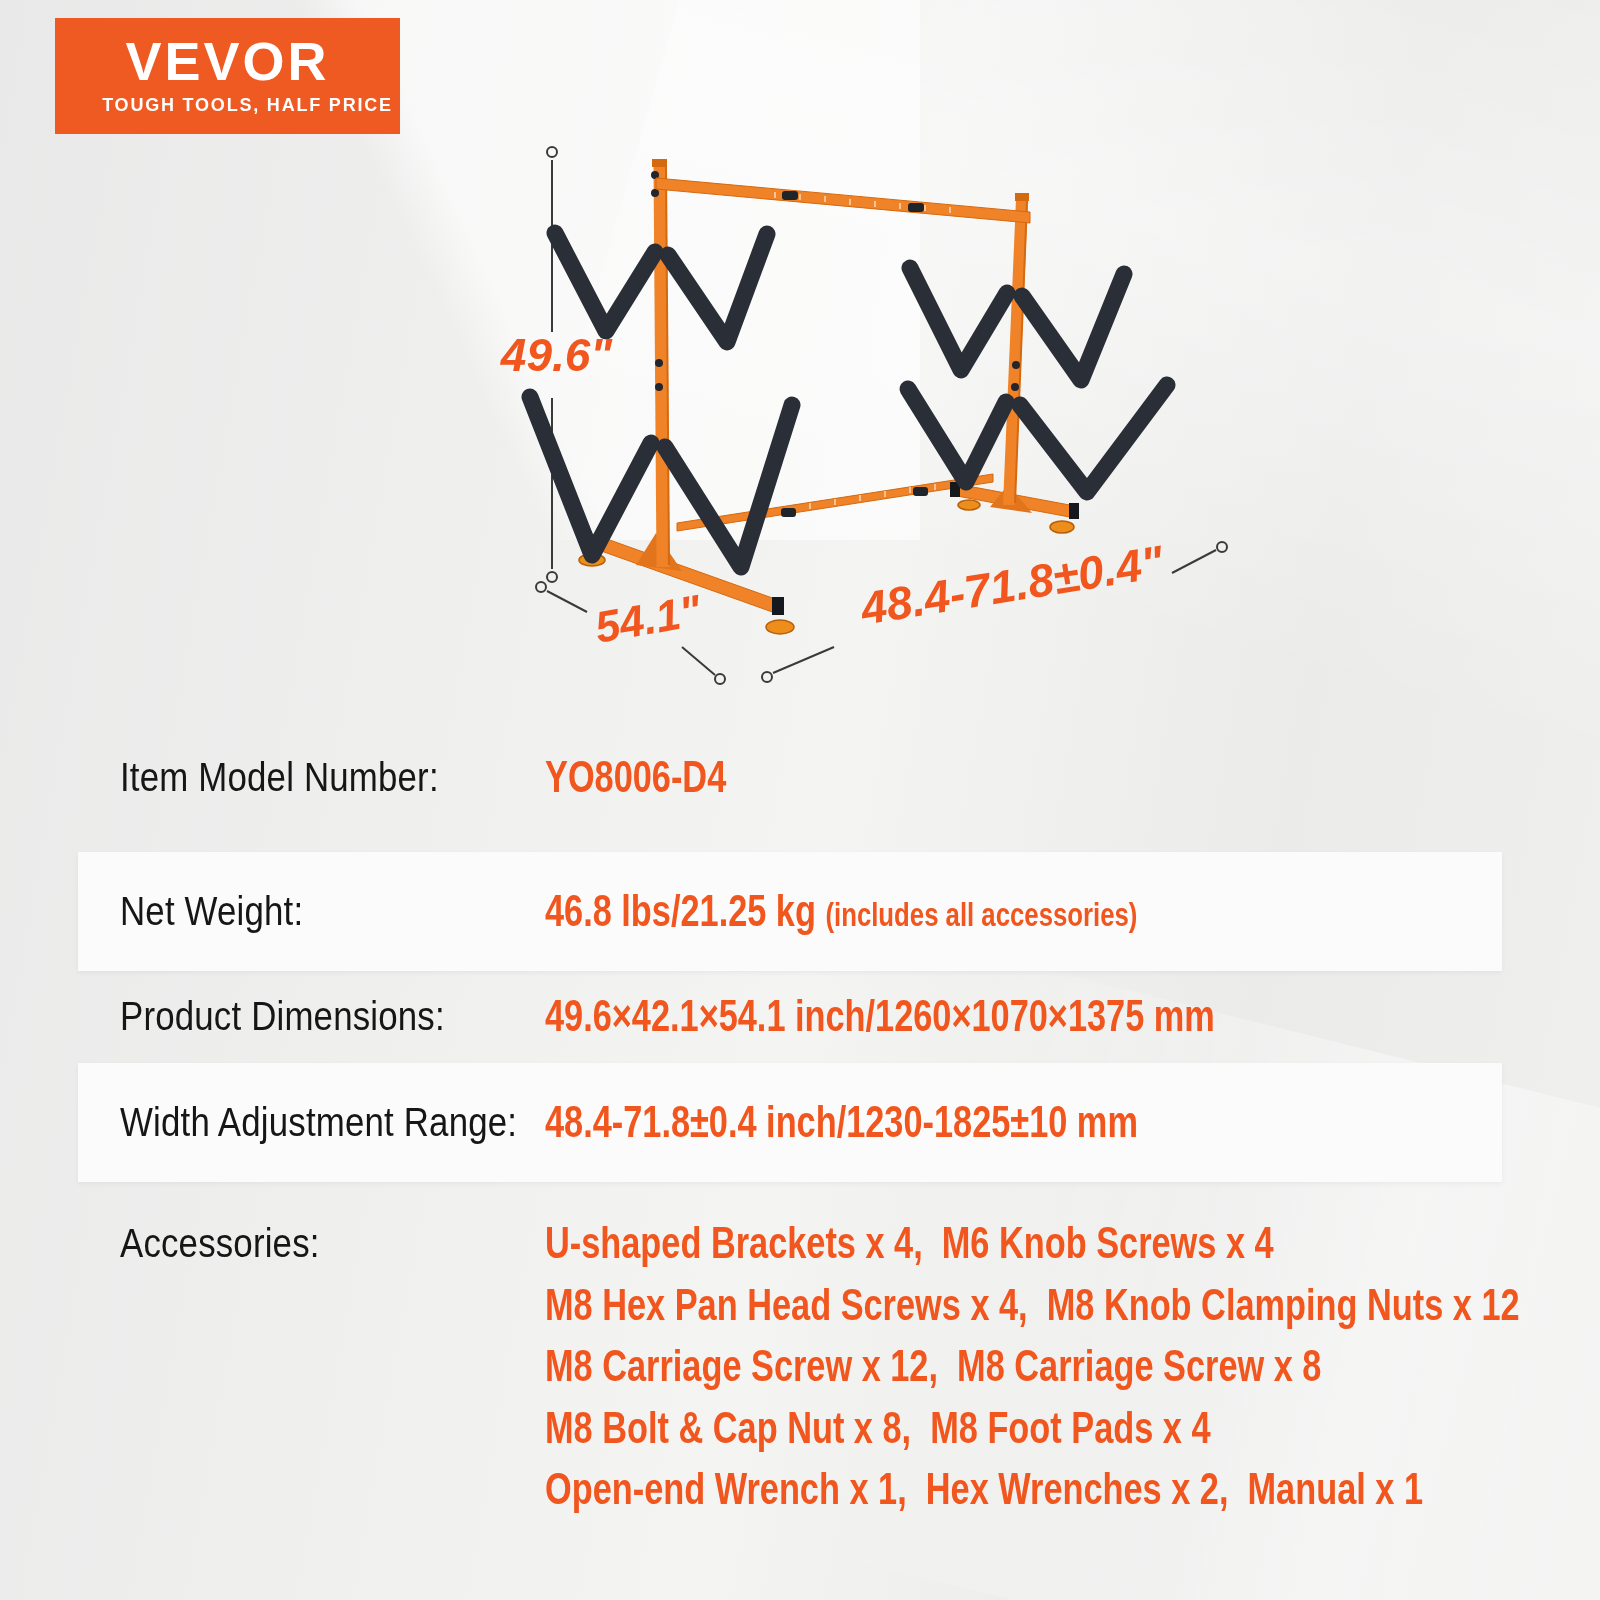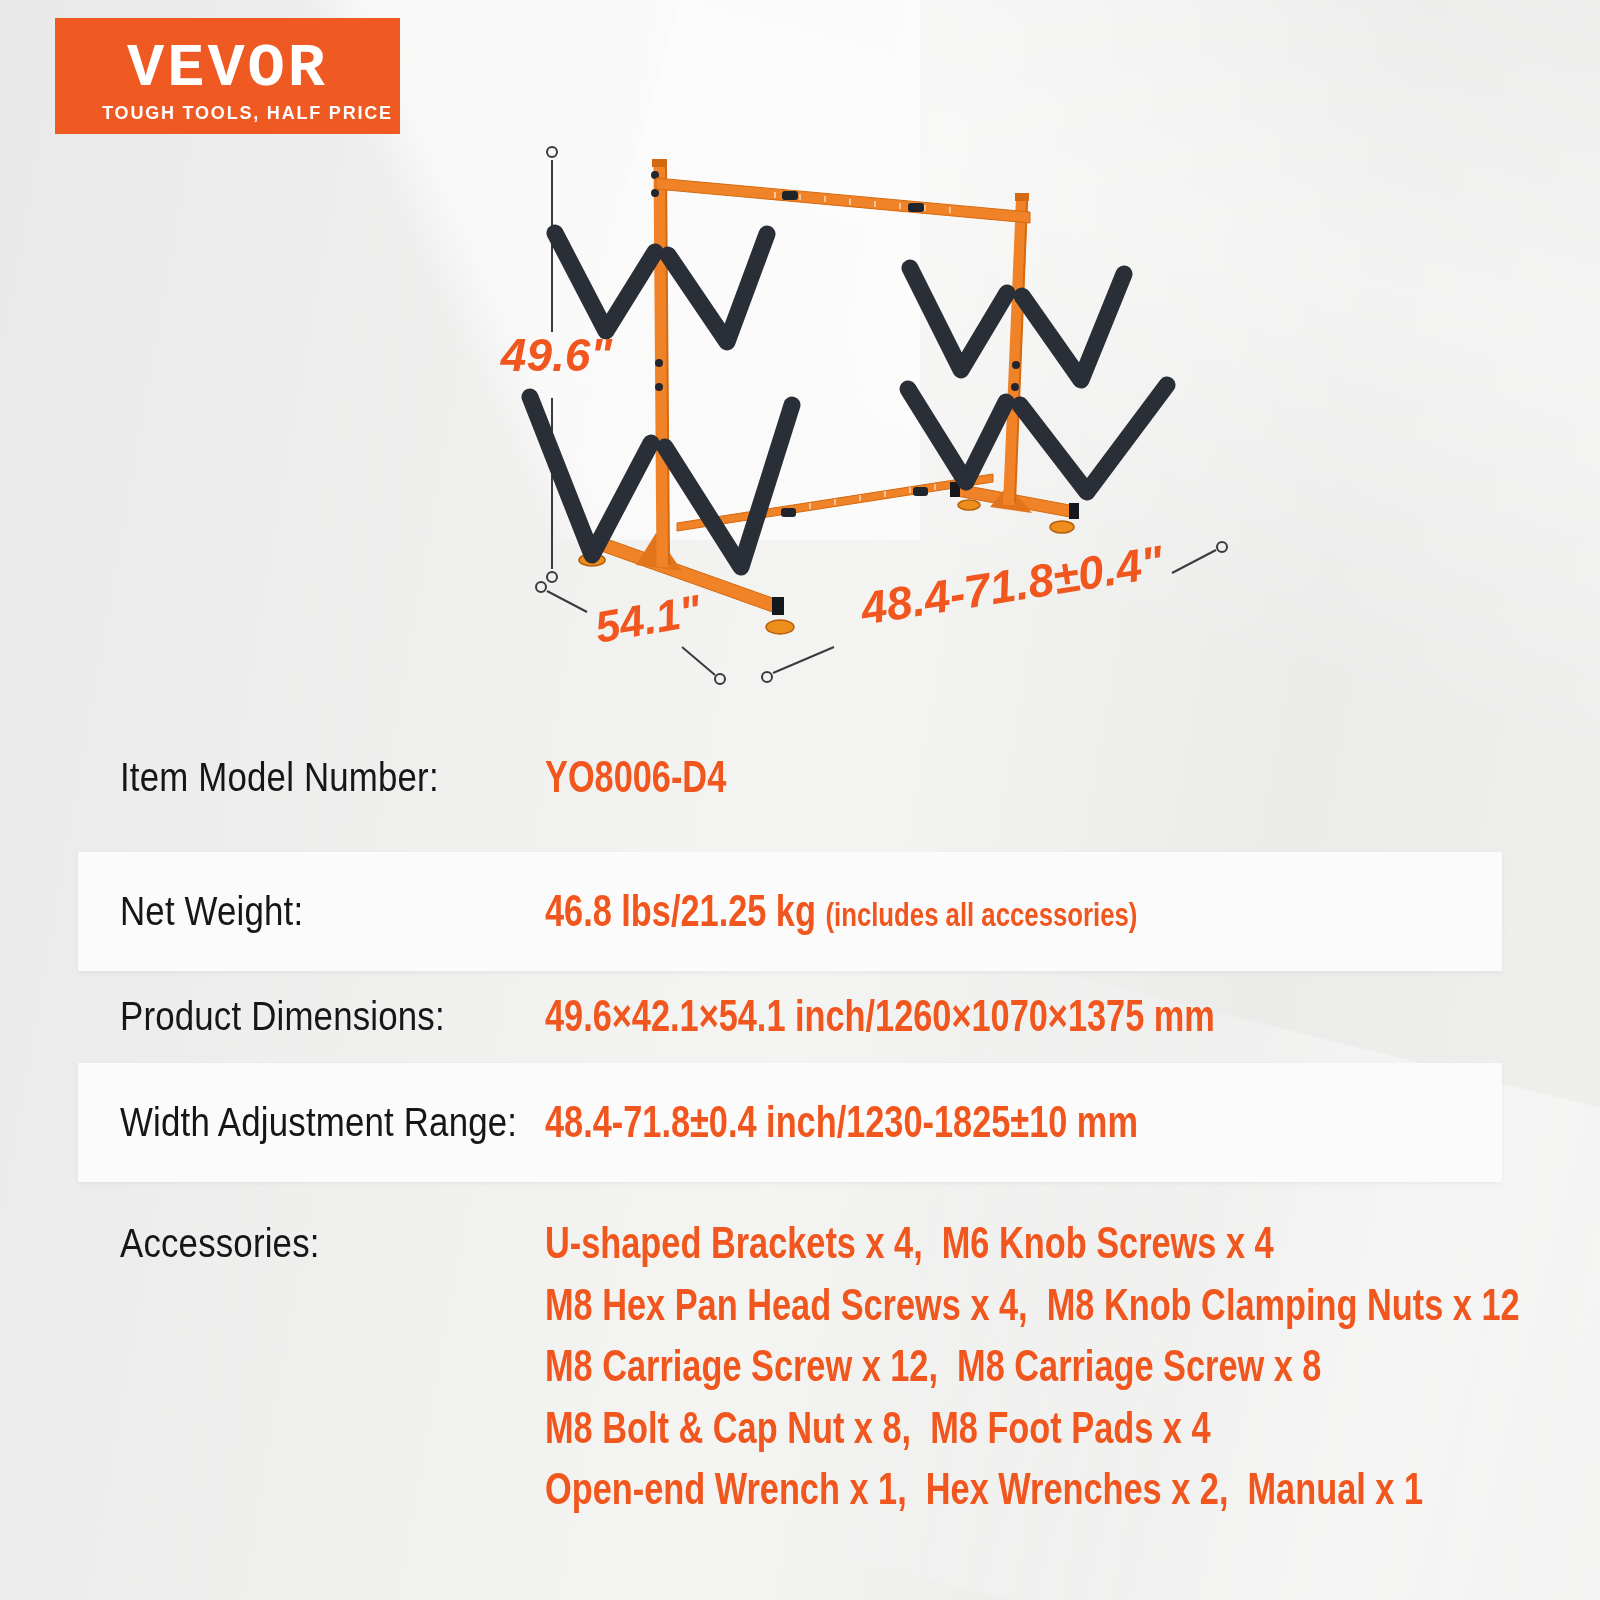--- a/index.html
+++ b/index.html
@@ -9,22 +9,22 @@
   .streak{position:absolute;pointer-events:none;}
   .streak1{left:-60px;top:-80px;width:980px;height:620px;
            background:linear-gradient(245deg,rgba(255,255,255,.62) 0 47%,rgba(255,255,255,0) 52%);}
   .streak2{left:620px;top:-150px;width:1300px;height:900px;transform:rotate(16deg);
            background:linear-gradient(180deg,rgba(255,255,255,0) 0%,rgba(255,255,255,.38) 45%,rgba(255,255,255,0) 90%);}
   .streak3{left:880px;top:1050px;width:900px;height:620px;transform:rotate(14deg);
            background:linear-gradient(90deg,rgba(255,255,255,0),rgba(255,255,255,.45) 55%,rgba(255,255,255,.15));}
   
   .logo{position:absolute;left:55px;top:18px;width:345px;height:116px;background:#EF5A23;
         text-align:center;color:#fff;z-index:3;}
-  .logo-name{font-family:Liberation Mono, monospace;font-weight:bold;font-size:62px;line-height:62px;
-             letter-spacing:3px;margin-top:20px;}
+  .logo-name{font-family:Liberation Sans, sans-serif;font-weight:bold;font-size:54px;line-height:62px;
+             letter-spacing:3px;margin-top:12px;}
   .logo-tagline{font-size:18px;font-weight:bold;letter-spacing:1.8px;margin-top:3px;padding-left:40px;}
   
   .figure{position:absolute;left:430px;top:135px;width:800px;height:560px;z-index:2;}
   .dim{position:absolute;color:#F0561D;font-weight:bold;font-style:italic;text-align:center;z-index:3;}
   .dim-h{left:494px;top:328px;width:125px;font-size:46px;}
   .dim-d{left:583px;top:594px;width:130px;font-size:44px;transform:rotate(-10deg);}
   .dim-w{left:822px;top:558px;width:380px;font-size:46px;transform:rotate(-9deg);}
   
   .band{position:absolute;left:78px;width:1424px;height:119px;background:#fbfbfb;z-index:1;
         box-shadow:0 2px 5px rgba(0,0,0,.05);}

